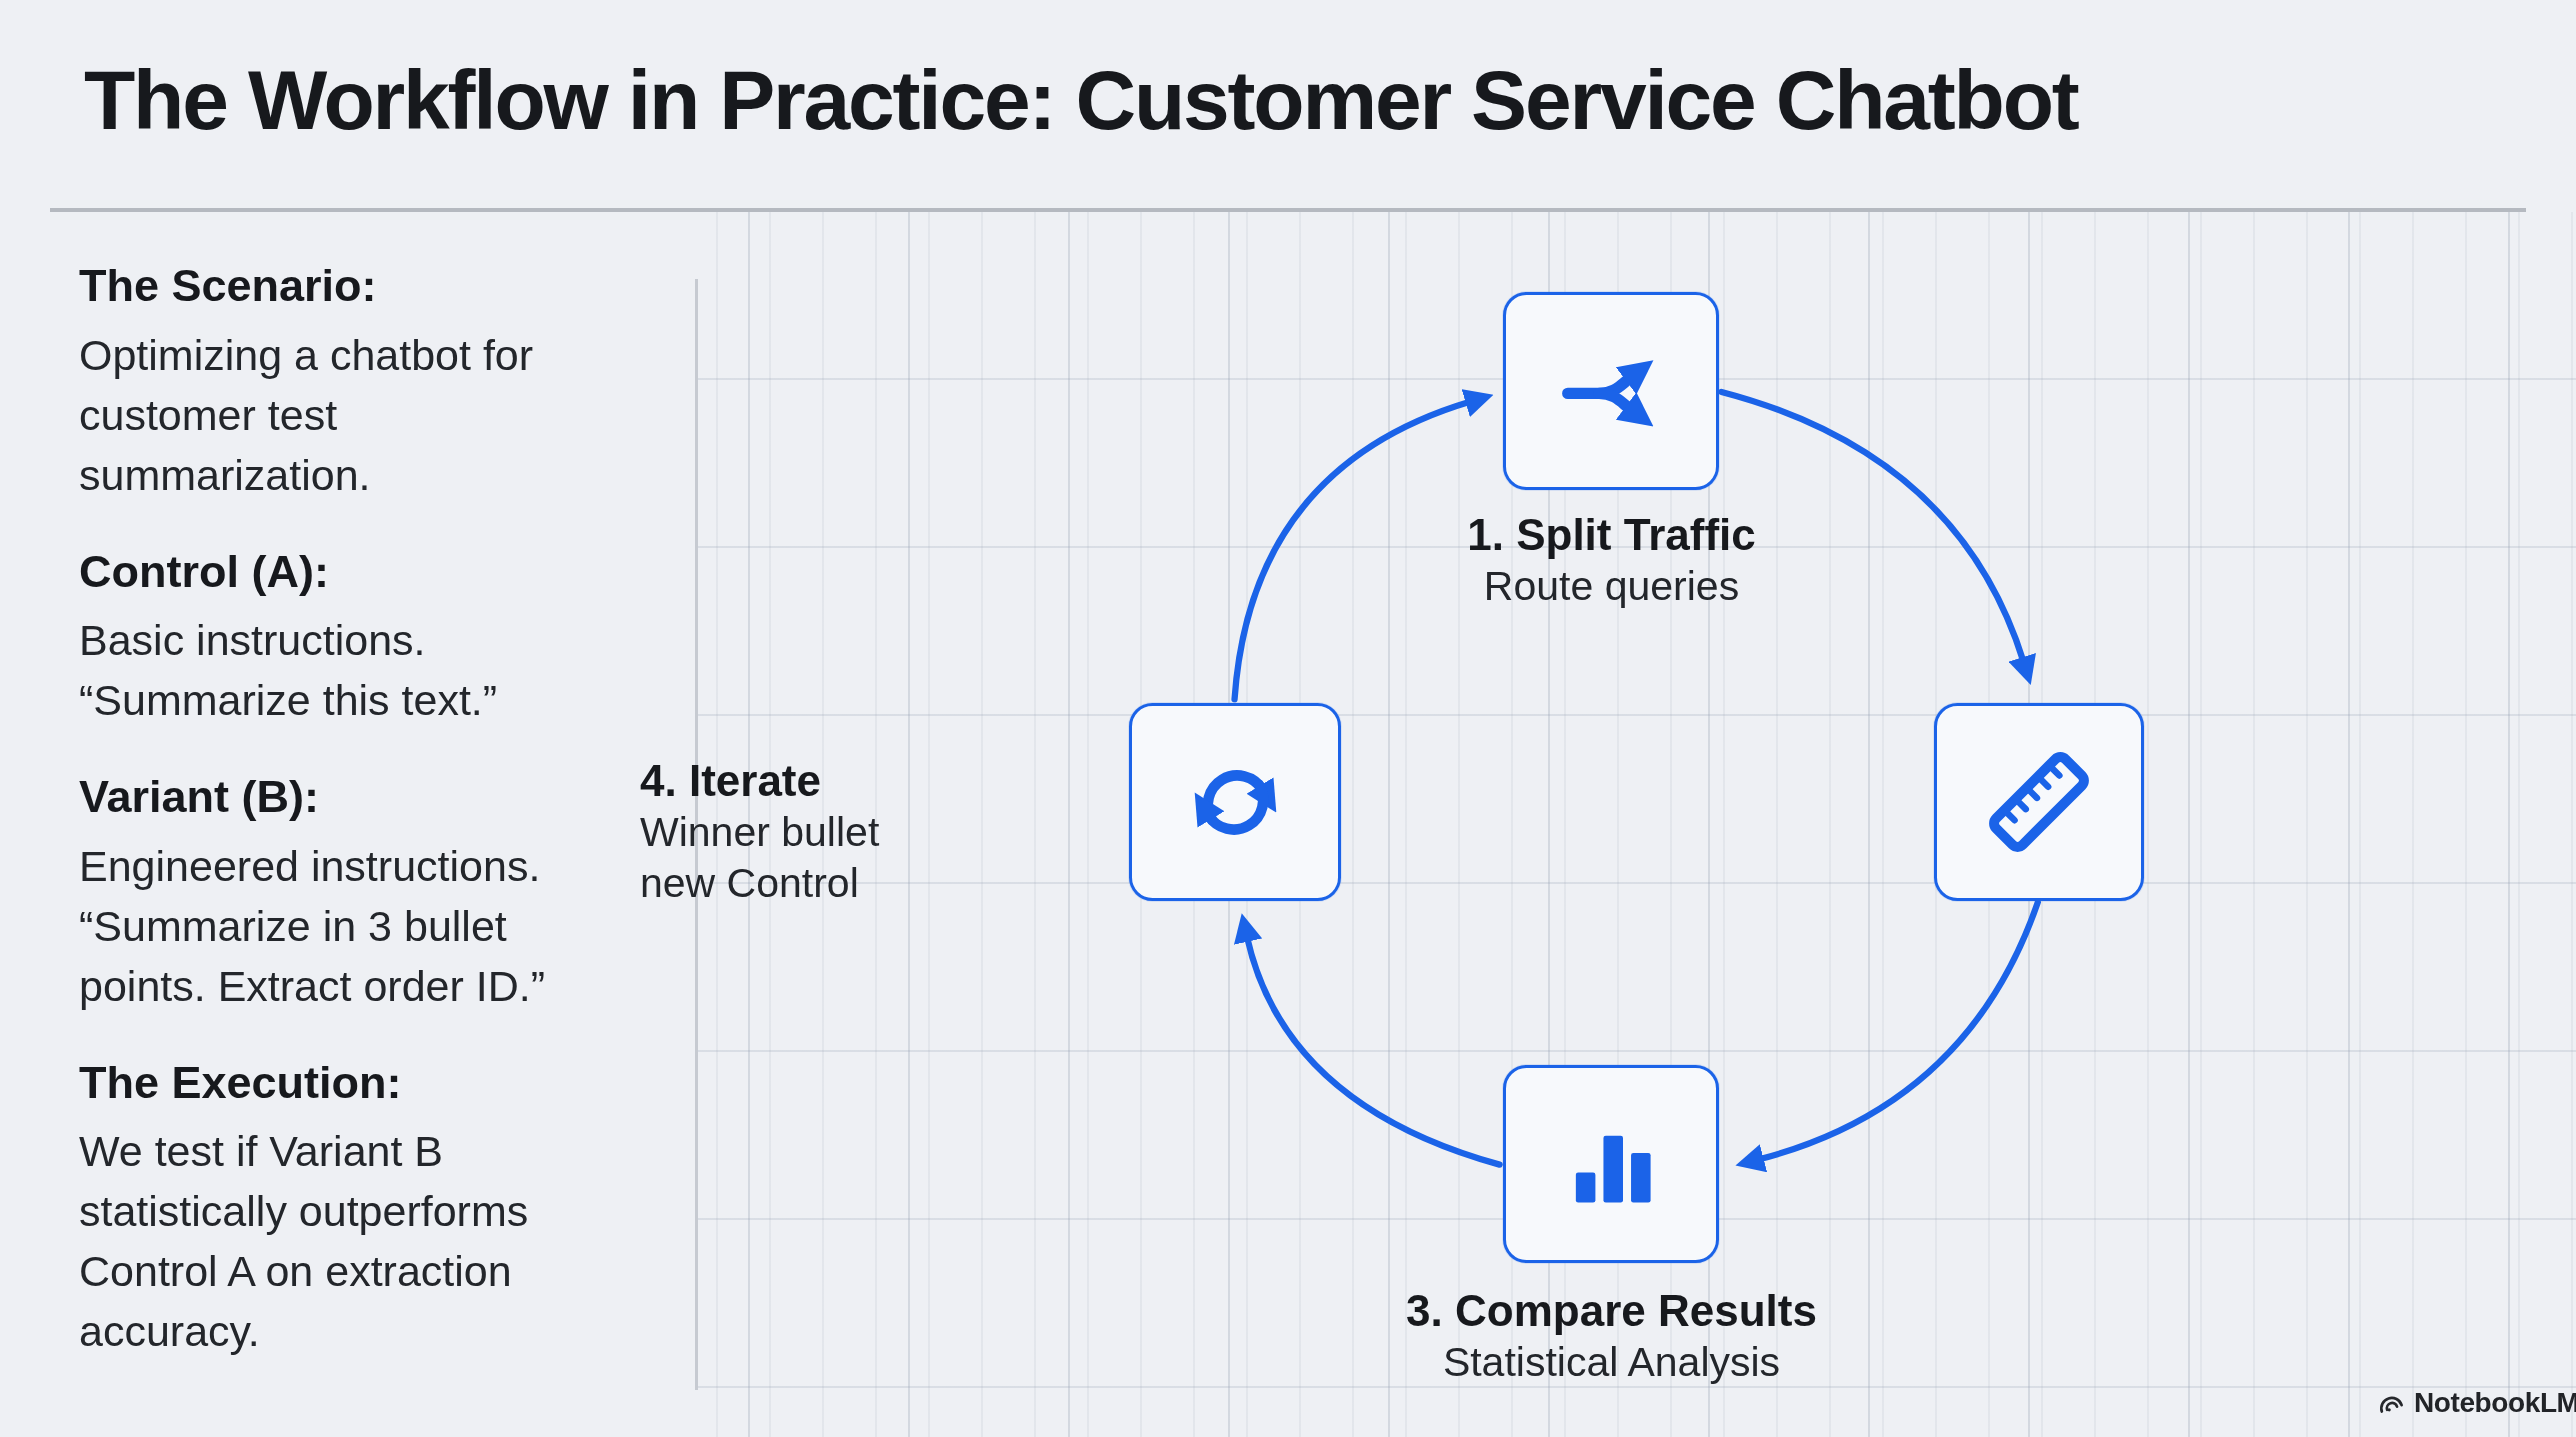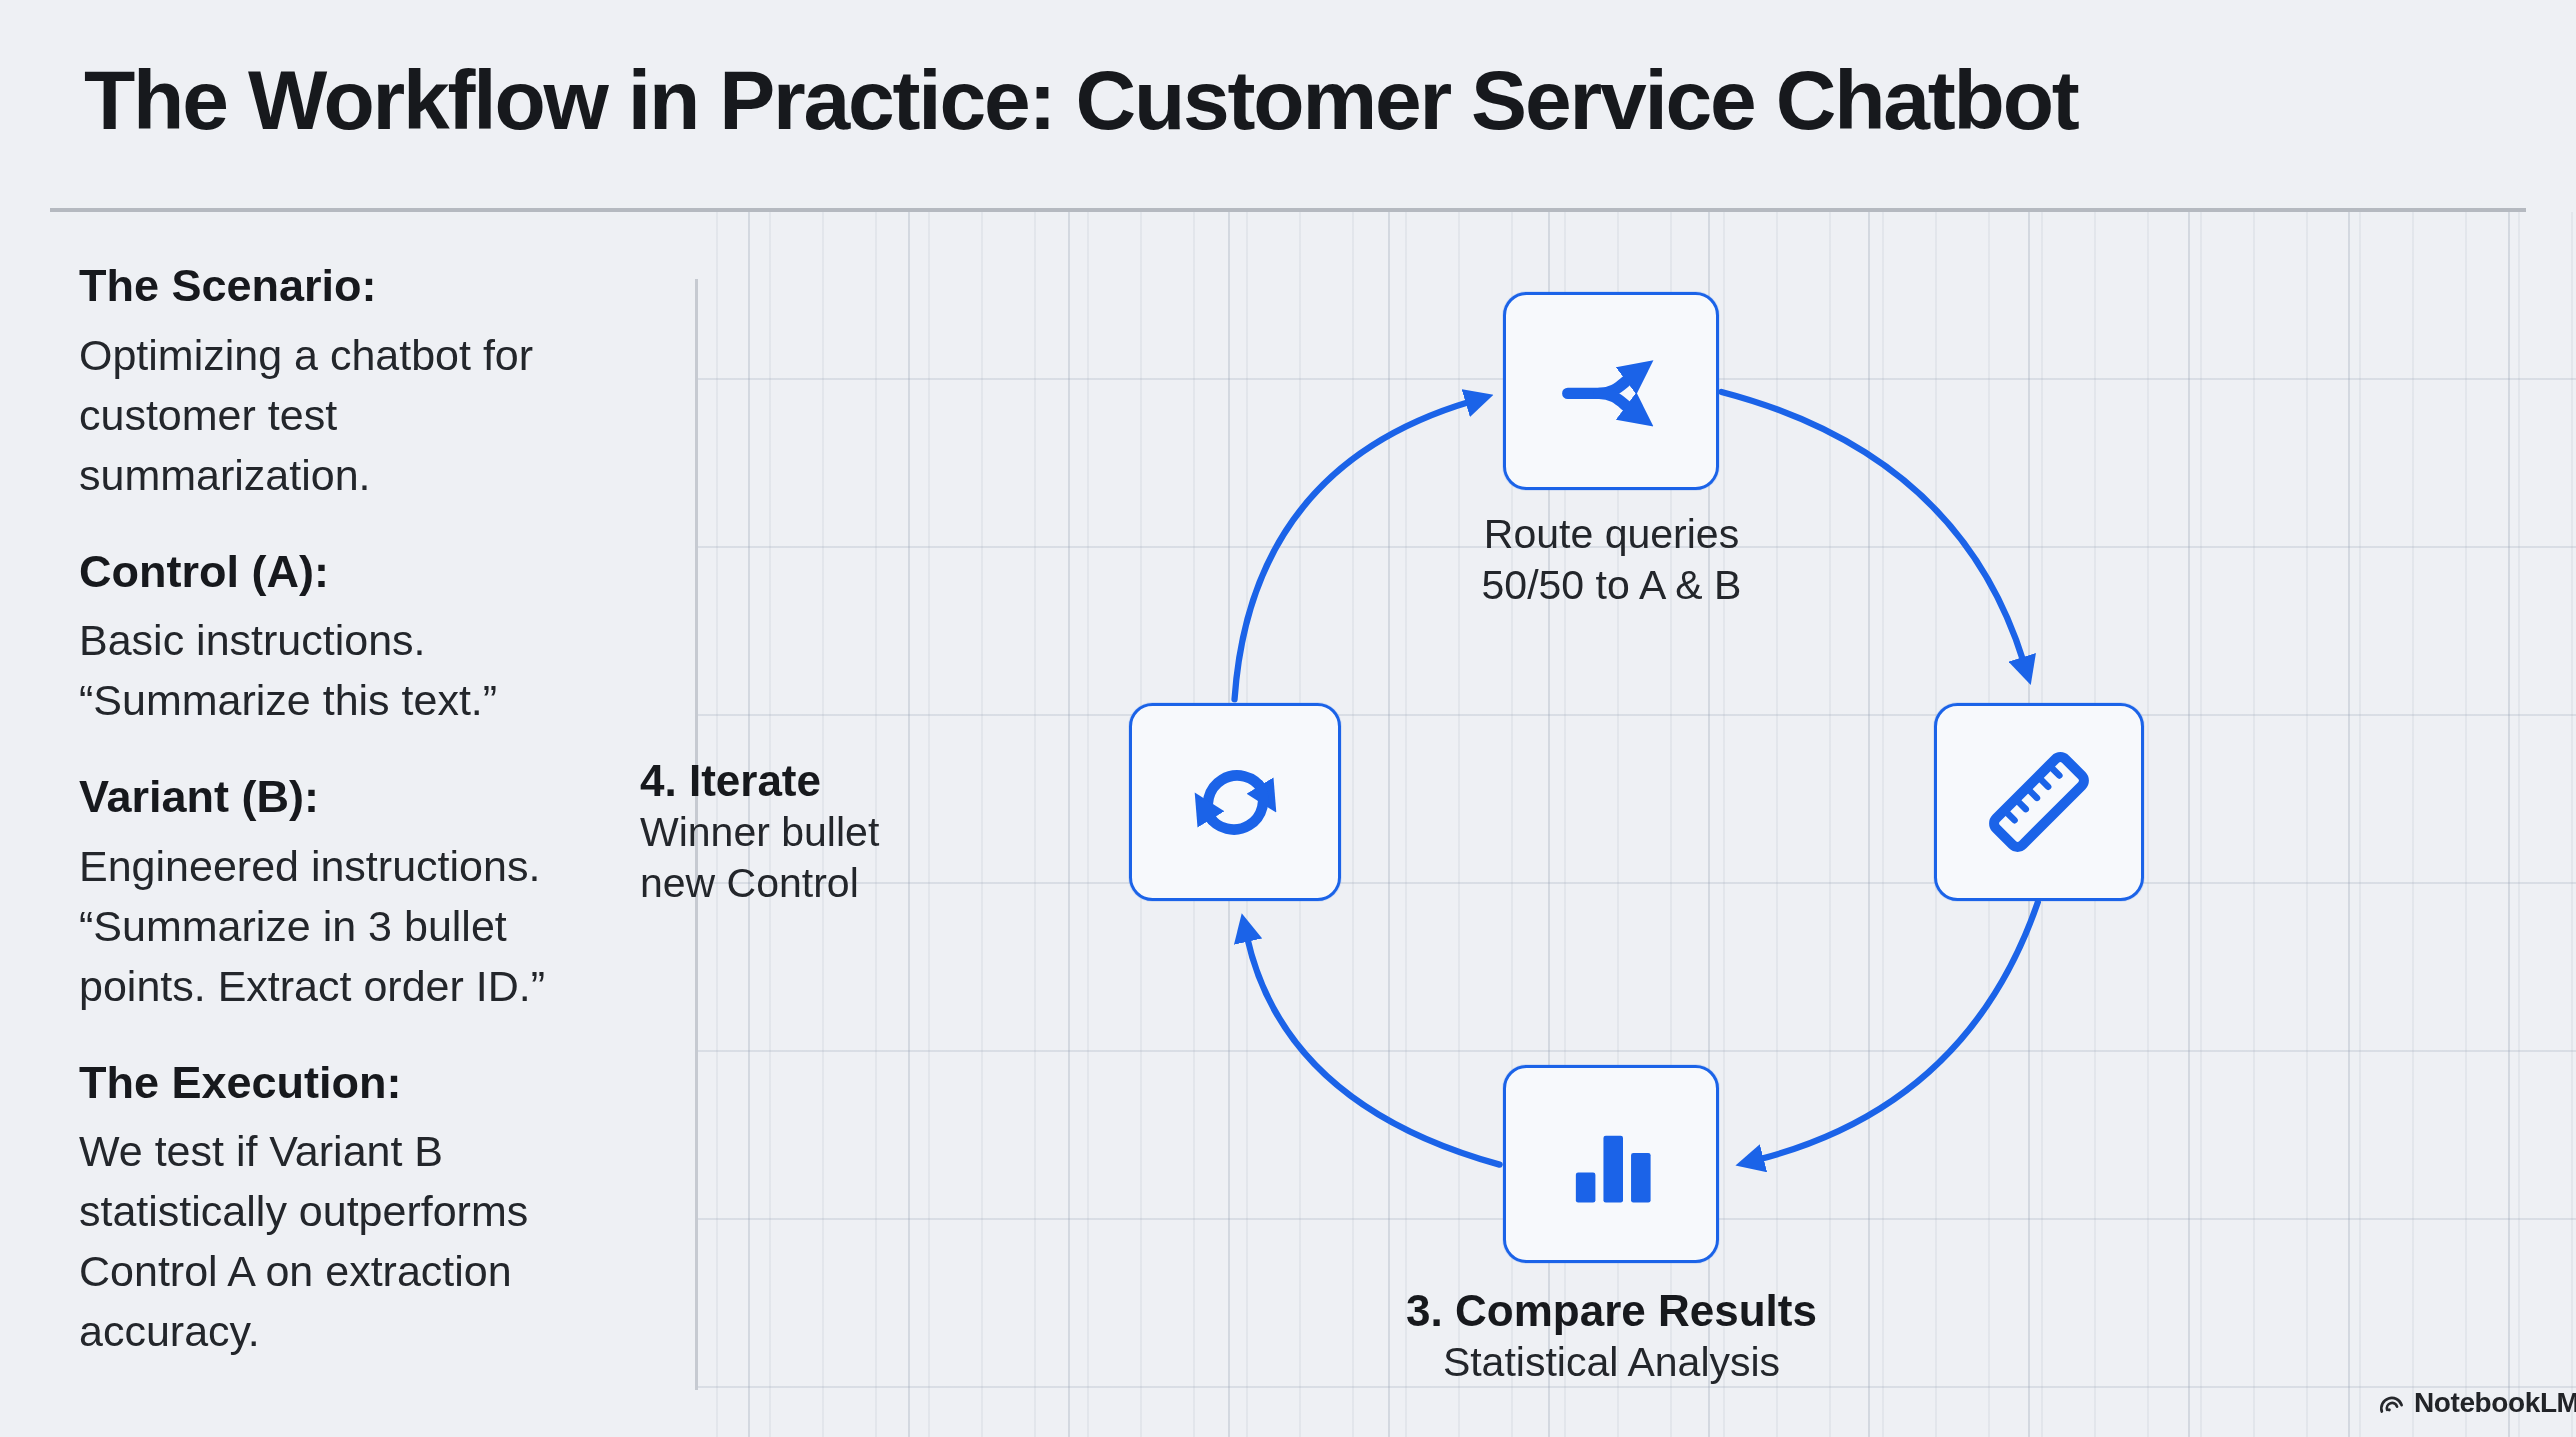--- a/index.html
+++ b/index.html
@@ -132,22 +132,22 @@
   </div>
 
   <div class="node" style="left:1129px;top:703px;width:212px;height:198px">
     <svg width="117" height="117" viewBox="0 0 100 100">
       <path class="icon-stroke" stroke-width="9" d="M30 65 A 25 25 0 1 1 73 39" marker-end="url(#ahi)"></path>
       <path class="icon-stroke" stroke-width="9" d="M70 35 A 25 25 0 1 1 27 61" marker-end="url(#ahi)"></path>
     </svg>
   </div>
 
   <div class="step-label center" style="left:1315px;top:509px;width:593px">
+    <div class="step-title">1. Split Traffic</div>
     <div class="step-sub first">Route queries</div>
-    <div class="step-sub">50/50 to A &amp; B</div>
   </div>
 
 
   <div class="step-label center" style="left:1297px;top:1285px;width:629px">
     <div class="step-title">3. Compare Results</div>
     <div class="step-sub first">Statistical Analysis</div>
   </div>
 
   <div class="step-label rightal" style="left:640px;top:755px;width:458px">
     <div class="step-title">4. Iterate</div>

